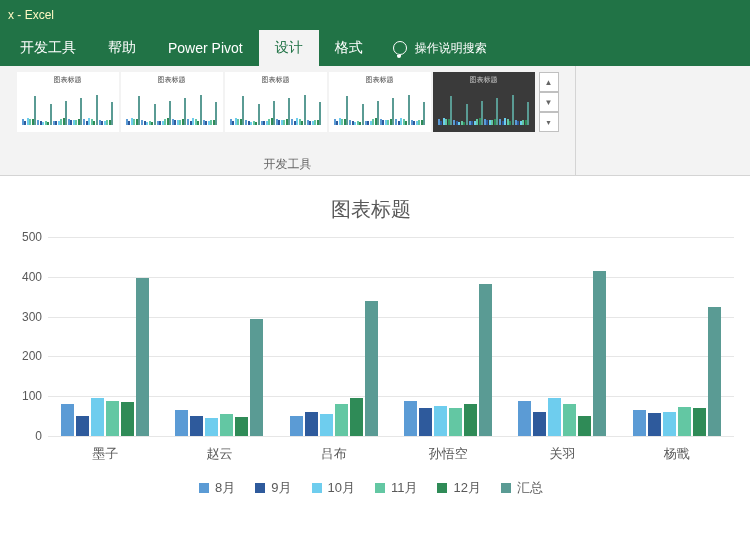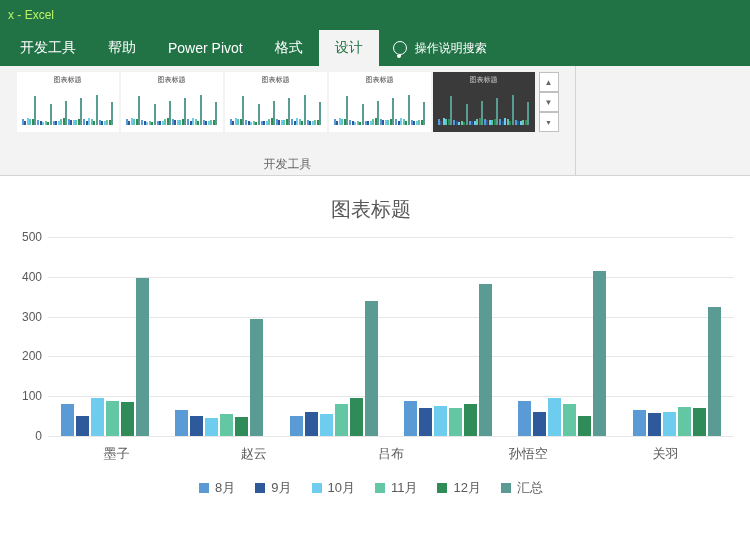--- a/index.html
+++ b/index.html
@@ -12,21 +12,21 @@
   }
   .titlebar {
     background: #217346;
     color: #fff;
     height: 30px;
     display: flex;
     align-items: center;
     padding-left: 8px;
     position: relative;
   }
-  .titlebar .title { font-size: 12px; color: #bef264;}
+  .titlebar .title { font-size: 12px; color: #fef9c3;}
   .ctxtab-wrap {
     position: absolute;
     left: 270px; top: 0;
     background: #1a5c39;
     height: 30px;
     display:flex; align-items:center;
     padding: 0 28px;
     font-size: 13px;
   }
   .ribbon-tabs {
@@ -141,25 +141,25 @@
 <div class="ribbon-tabs">
   <div class="ribbon-tab">
       <span>开发工具</span>
     </div>
   <div class="ribbon-tab">
       <span>帮助</span>
     </div>
   <div class="ribbon-tab">
       <span>Power Pivot</span>
     </div>
+  <div class="ribbon-tab active">
+      <span>设计</span>
+    </div>
   <div class="ribbon-tab fmt">
       <span>格式</span>
-    </div>
-  <div class="ribbon-tab active">
-      <span>设计</span>
     </div>
   <div class="ribbon-tell">
     <span class="bulb"></span>
     <span>操作说明搜索</span>
   </div>
 </div>
 
 <div class="ribbon">
   <div class="group styles-group">
     <div class="gallery" id="gallery">
@@ -503,20 +503,21 @@
           <div class="bar" style="background: rgb(90, 155, 148); height: 65%;"></div>
         </div>
       </div>
     </div>
   <div class="xaxis" id="xaxis">
       <div class="xlab">墨子</div>
       <div class="xlab">赵云</div>
       <div class="xlab">吕布</div>
       <div class="xlab">孙悟空</div>
       <div class="xlab">关羽</div>
+      <div class="xlab">杨戬</div>
     </div>
   <div class="legend" id="legend">
       <div class="lg">
         <span class="sw" style="background: rgb(91, 155, 213);"></span>
         <span>8月</span>
       </div>
       <div class="lg">
         <span class="sw" style="background: rgb(46, 90, 156);"></span>
         <span>9月</span>
       </div>

